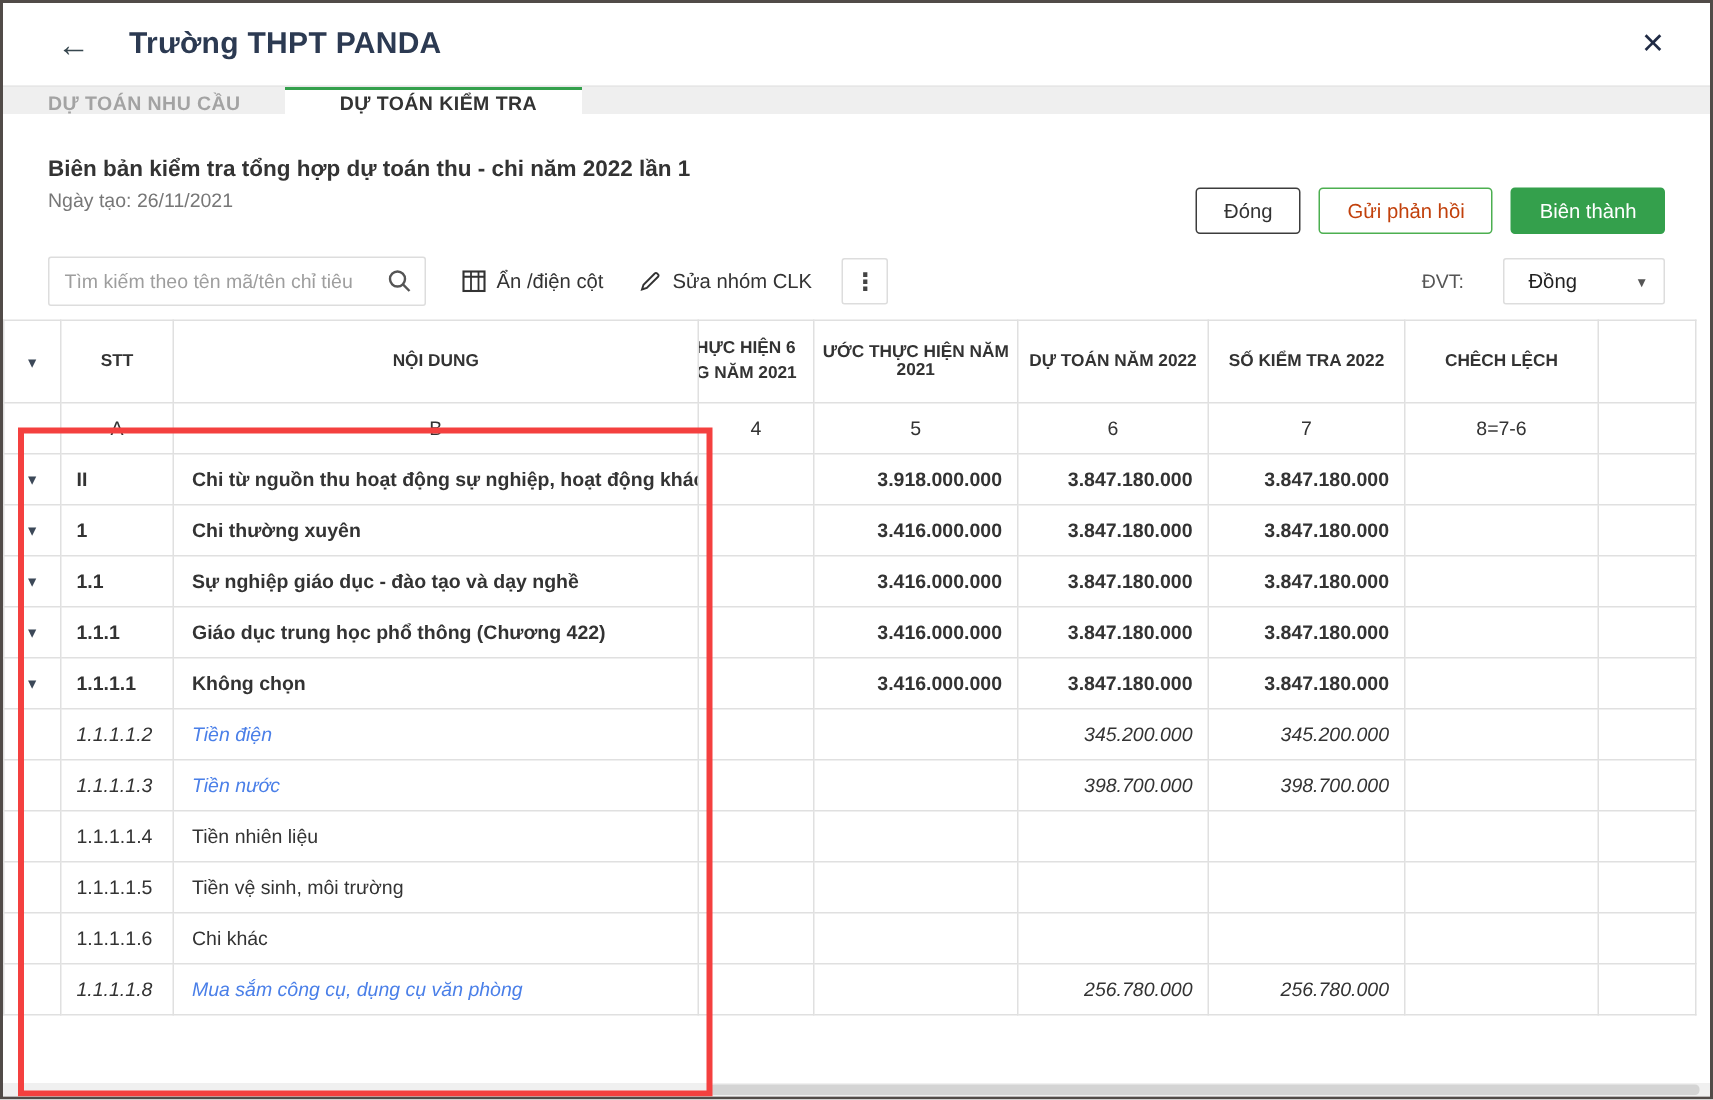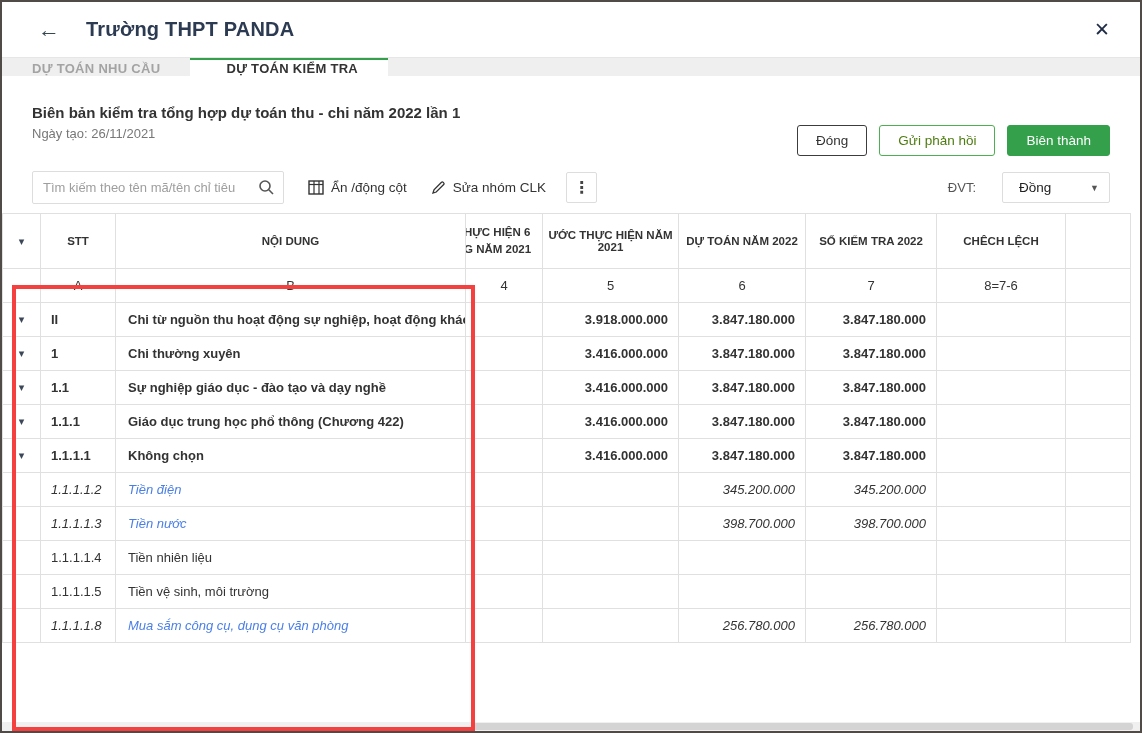--- a/index.html
+++ b/index.html
@@ -19,21 +19,21 @@
         color:#a3a3a3; letter-spacing:.3px; cursor:pointer; border-top:2px solid transparent; }
   .tab.active{ background:#fff; color:#333; border-top:2px solid #34a04c;padding-left:36px; }
   
   .dochead{ display:flex; align-items:center; justify-content:space-between; padding:13px 30px 11px 30px; }
   .doc-title{ font-size:15px; font-weight:700; color:#333; }
   .doc-sub{ font-size:13px; color:#777; margin-top:5px; }
   .btn-row{ display:flex; gap:12px;margin-top:36px; }
   .btn{ height:31px; padding:0 18px; font-size:13.5px; border-radius:3px; background:#fff;
         cursor:pointer; display:flex; align-items:center; font-family:inherit; }
   .btn-close{ border:1px solid #3c3c3c; color:#333; }
-  .btn-feedback{ border:1px solid #4caf50; color:#4d7c0f; }
+  .btn-feedback{ border:1px solid #4caf50; color:#c2410c; }
   .btn-complete{ border:1px solid #34a04c; background:#34a04c; color:#fff; font-weight:400; }
   
   .toolbar{ display:flex; align-items:center; padding:4px 30px 9px 30px; }
   .search{ width:252px; height:33px; border:1px solid #ddd; border-radius:2px; display:flex; align-items:center; padding:0 8px 0 10px; }
   .search input{ border:none; outline:none; flex:1; font-size:13px; font-family:inherit; color:#333; }
   .search input::placeholder{ color:#9e9e9e; }
   .tool-btn{ display:flex; align-items:center; gap:7px; margin-left:24px; font-size:13.5px; color:#333; cursor:pointer; }
   .kebab{ width:31px; height:31px; border:1px solid #ddd; border-radius:2px; margin-left:20px;
           display:flex; align-items:center; justify-content:center; font-size:16px; font-weight:700; color:#444; cursor:pointer; }
   .unit{ margin-left:auto; display:flex; align-items:center; gap:26px; }
@@ -103,21 +103,21 @@
     </div>
     <div class="tool-btn">
       <span>
         <svg width="16" height="15" viewBox="0 0 16 15">
             <rect x="1" y="1" width="14" height="13" fill="none" stroke="#333" stroke-width="1.4"></rect>
             <line x1="6" y1="1" x2="6" y2="14" stroke="#333" stroke-width="1.2"></line>
             <line x1="11" y1="1" x2="11" y2="14" stroke="#333" stroke-width="1.2"></line>
             <line x1="1" y1="4.5" x2="15" y2="4.5" stroke="#333" stroke-width="1.2"></line>
           </svg>
       </span>
-      <span>Ẩn /động cột</span>
+      <span>Ẩn /điện cột</span>
     </div>
     <div class="tool-btn">
       <span>
         <svg width="15" height="15" viewBox="0 0 15 15">
             <path d="M2 13 L3 9.8 L10.5 2.3 a1.1 1.1 0 0 1 1.6 0 l0.6 0.6 a1.1 1.1 0 0 1 0 1.6 L5.2 12 Z" fill="none" stroke="#333" stroke-width="1.3"></path>
           </svg>
       </span>
       <span>Sửa nhóm CLK</span>
     </div>
     <div class="kebab">⋮</div>
@@ -261,20 +261,31 @@
           <td class="caret-cell"></td>
           <td class="stt">1.1.1.1.5</td>
           <td class="content">Tiền vệ sinh, môi trường</td>
           <td class="num"></td>
           <td class="num"></td>
           <td class="num"></td>
           <td class="num"></td>
           <td class="num"></td>
           <td class="filler"></td>
         </tr>
+        <tr class="data plain">
+          <td class="caret-cell"></td>
+          <td class="stt">1.1.1.1.6</td>
+          <td class="content">Chi khác</td>
+          <td class="num"></td>
+          <td class="num"></td>
+          <td class="num"></td>
+          <td class="num"></td>
+          <td class="num"></td>
+          <td class="filler"></td>
+        </tr>
         <tr class="data link">
           <td class="caret-cell"></td>
           <td class="stt">1.1.1.1.8</td>
           <td class="content">Mua sắm công cụ, dụng cụ văn phòng</td>
           <td class="num"></td>
           <td class="num"></td>
           <td class="num">256.780.000</td>
           <td class="num">256.780.000</td>
           <td class="num"></td>
           <td class="filler"></td>

